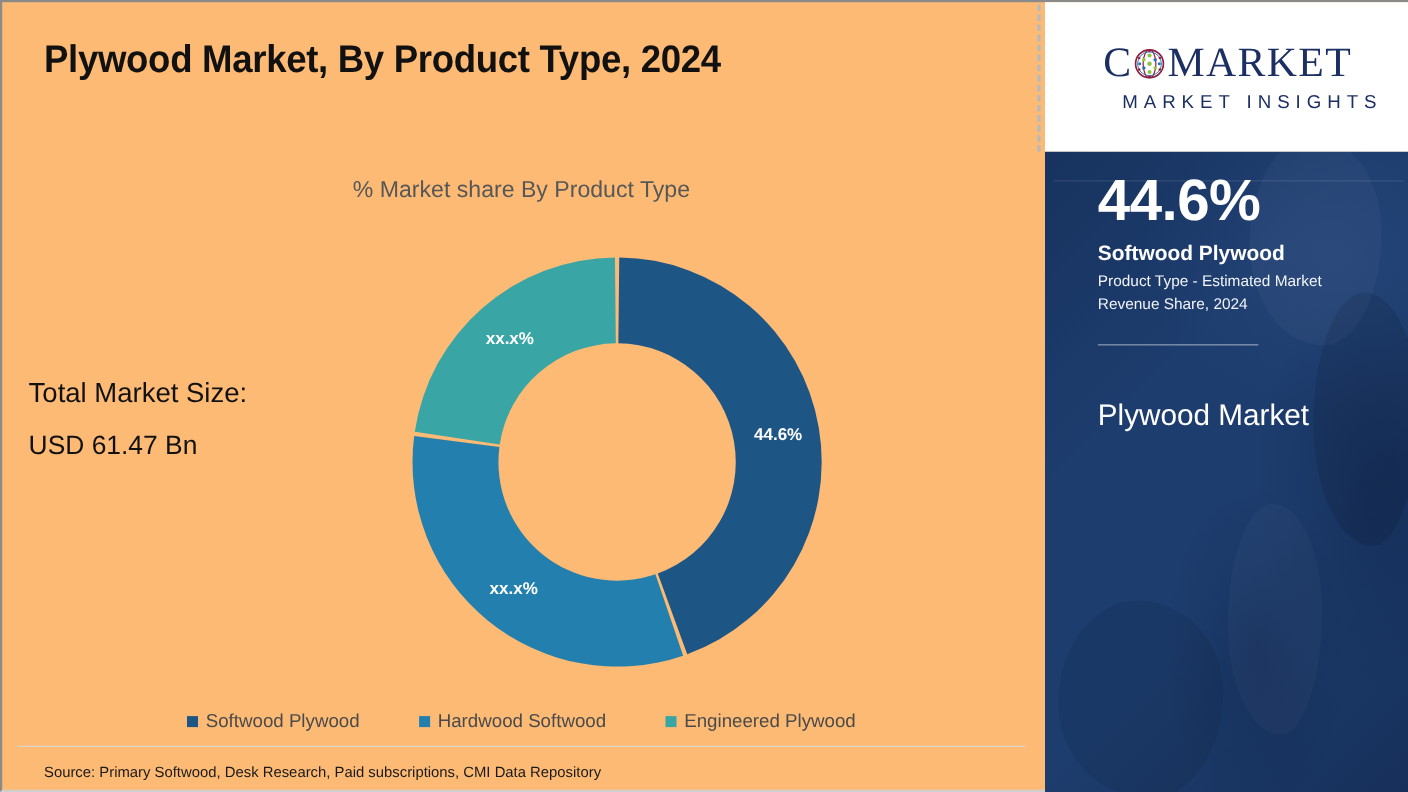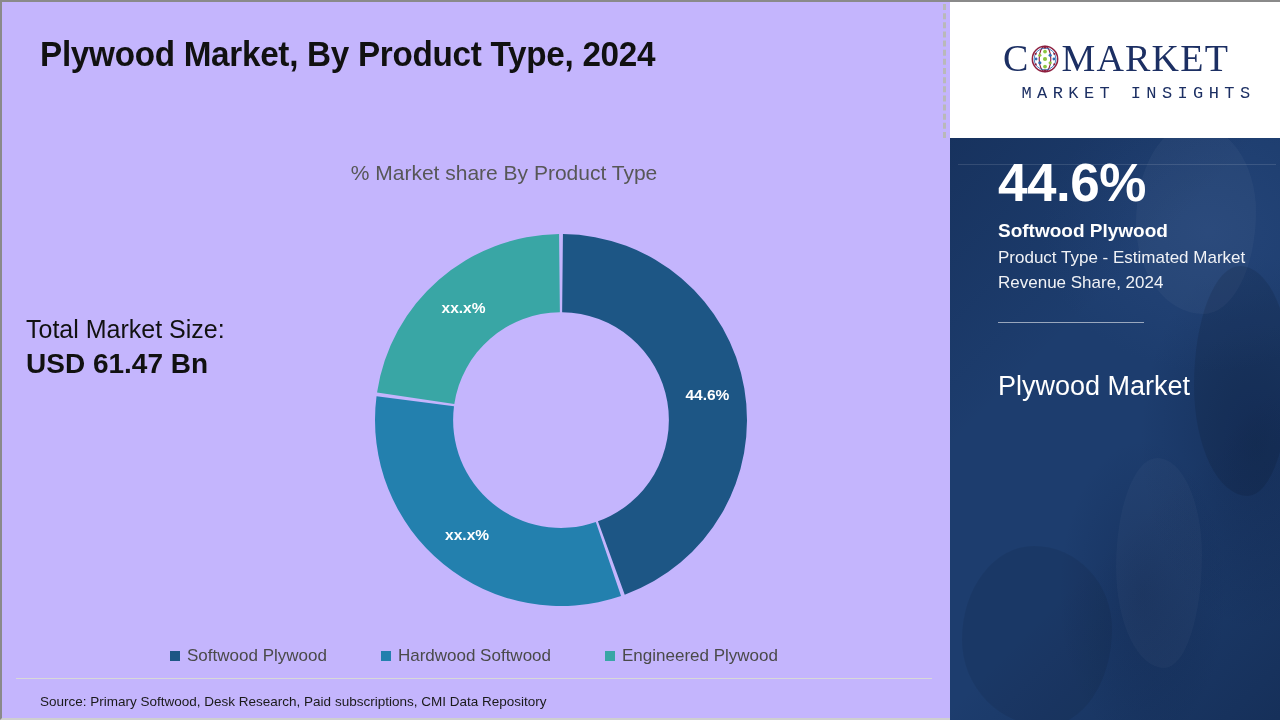--- a/index.html
+++ b/index.html
@@ -10,21 +10,21 @@
     width: 1280px;
     height: 720px;
     background: #ffffff;
     font-family: "Liberation Sans", sans-serif;
     overflow: hidden;
     position: relative;
   }
   #page {
     position: absolute;
     inset: 0;
-    background: #c4b5fd;
+    background: #fdba74;
     box-sizing: border-box;
     border-top: 2px solid #8a8a8a;
     border-left: 2px solid #8a8a8a;
     border-bottom: 2px solid #cfcfcf;
   }
 
   
   #left-area {
     position: absolute;
     left: 0; top: 0;
@@ -48,41 +48,40 @@
 
   #chart-subtitle {
     position: absolute;
     left: 0;
     top: 159px;
     width: 944px;
     text-align: center;
     font-size: 21px;
     color: #575757;
     font-family: "Liberation Sans", sans-serif;
-    padding-left: 30px;
   }
 
   #total-market-block {
     position: absolute;
     left: 24px;
-    top: 312px;
+    top: 340px;
     line-height: 1.22;
   }
   #total-market-label {
     font-size: 25px;
     color: #111111;
     font-weight: normal;
     white-space: nowrap;
   }
   #total-market-value {
-    font-size: 28px;
+    font-size: 24px;
     color: #111111;
-    font-weight: bold;
-    white-space: nowrap;
-    margin-top: 2px;
+    font-weight: normal;
+    white-space: nowrap;
+    margin-top: 18px;
   }
 
   
   #donut-wrap {
     position: absolute;
     left: 371px;
     top: 230px;
     width: 376px;
     height: 376px;
   }
@@ -190,21 +189,21 @@
     line-height: 1;
   }
   #logo-globe {
     width: 30px;
     height: 30px;
     margin: 0 1px;
     position: relative;
     top: 1px;
   }
   #logo-sub {
-    font-family: Liberation Mono, monospace;
+    font-family: Liberation Sans, sans-serif;
     font-size: 17px;
     color: #1c2f63;
     letter-spacing: 5.4px;
     margin-top: 6px;
     padding-left: 5px;
     margin-left: 40px;
   }
 
   #panel-body {
     position: absolute;
@@ -250,21 +249,21 @@
     letter-spacing: -0.5px;
   }
   #stat-name {
     font-size: 19px;
     font-weight: bold;
     color: #ffffff;
     margin-top: 10px;
     line-height: 1.25;
   }
   #stat-desc {
-    font-size: 17px;
+    font-size: 14px;
     font-weight: normal;
     color: #f0f2f6;
     margin-top: 2px;
     line-height: 1.5;
     max-width: 252px;
   }
   #panel-divider {
     width: 146px;
     height: 1px;
     background: rgba(255,255,255,0.55);

